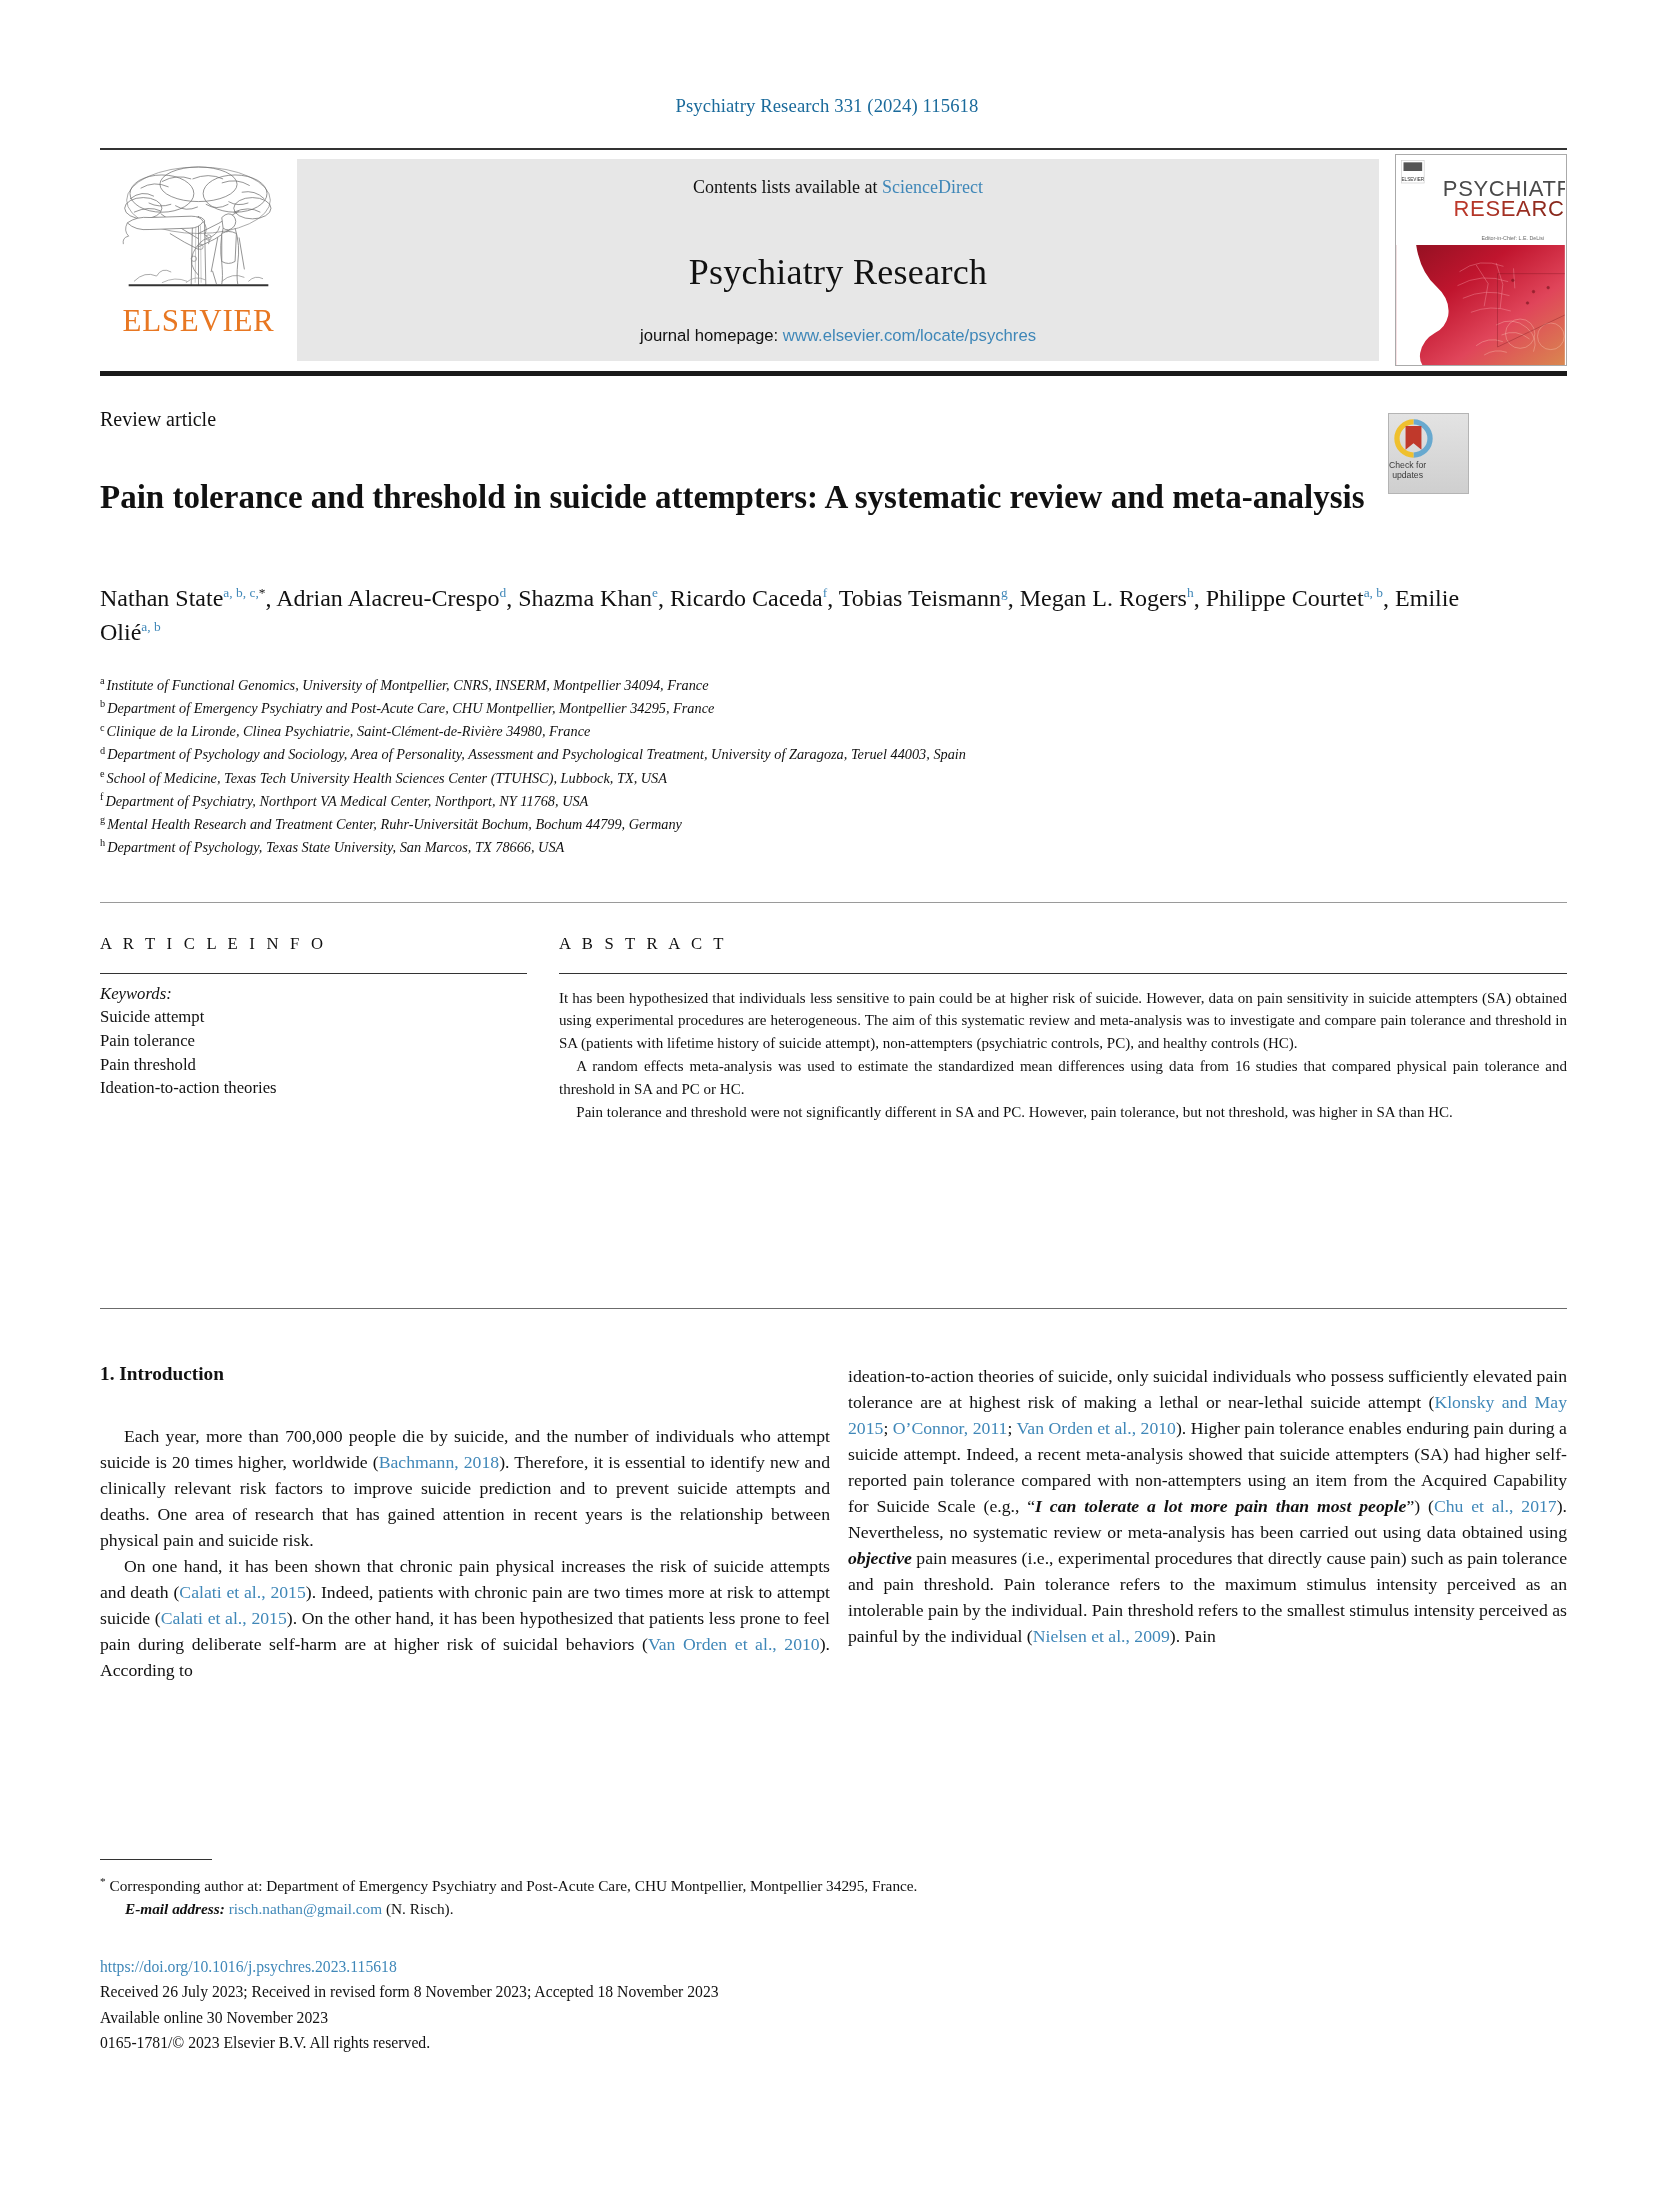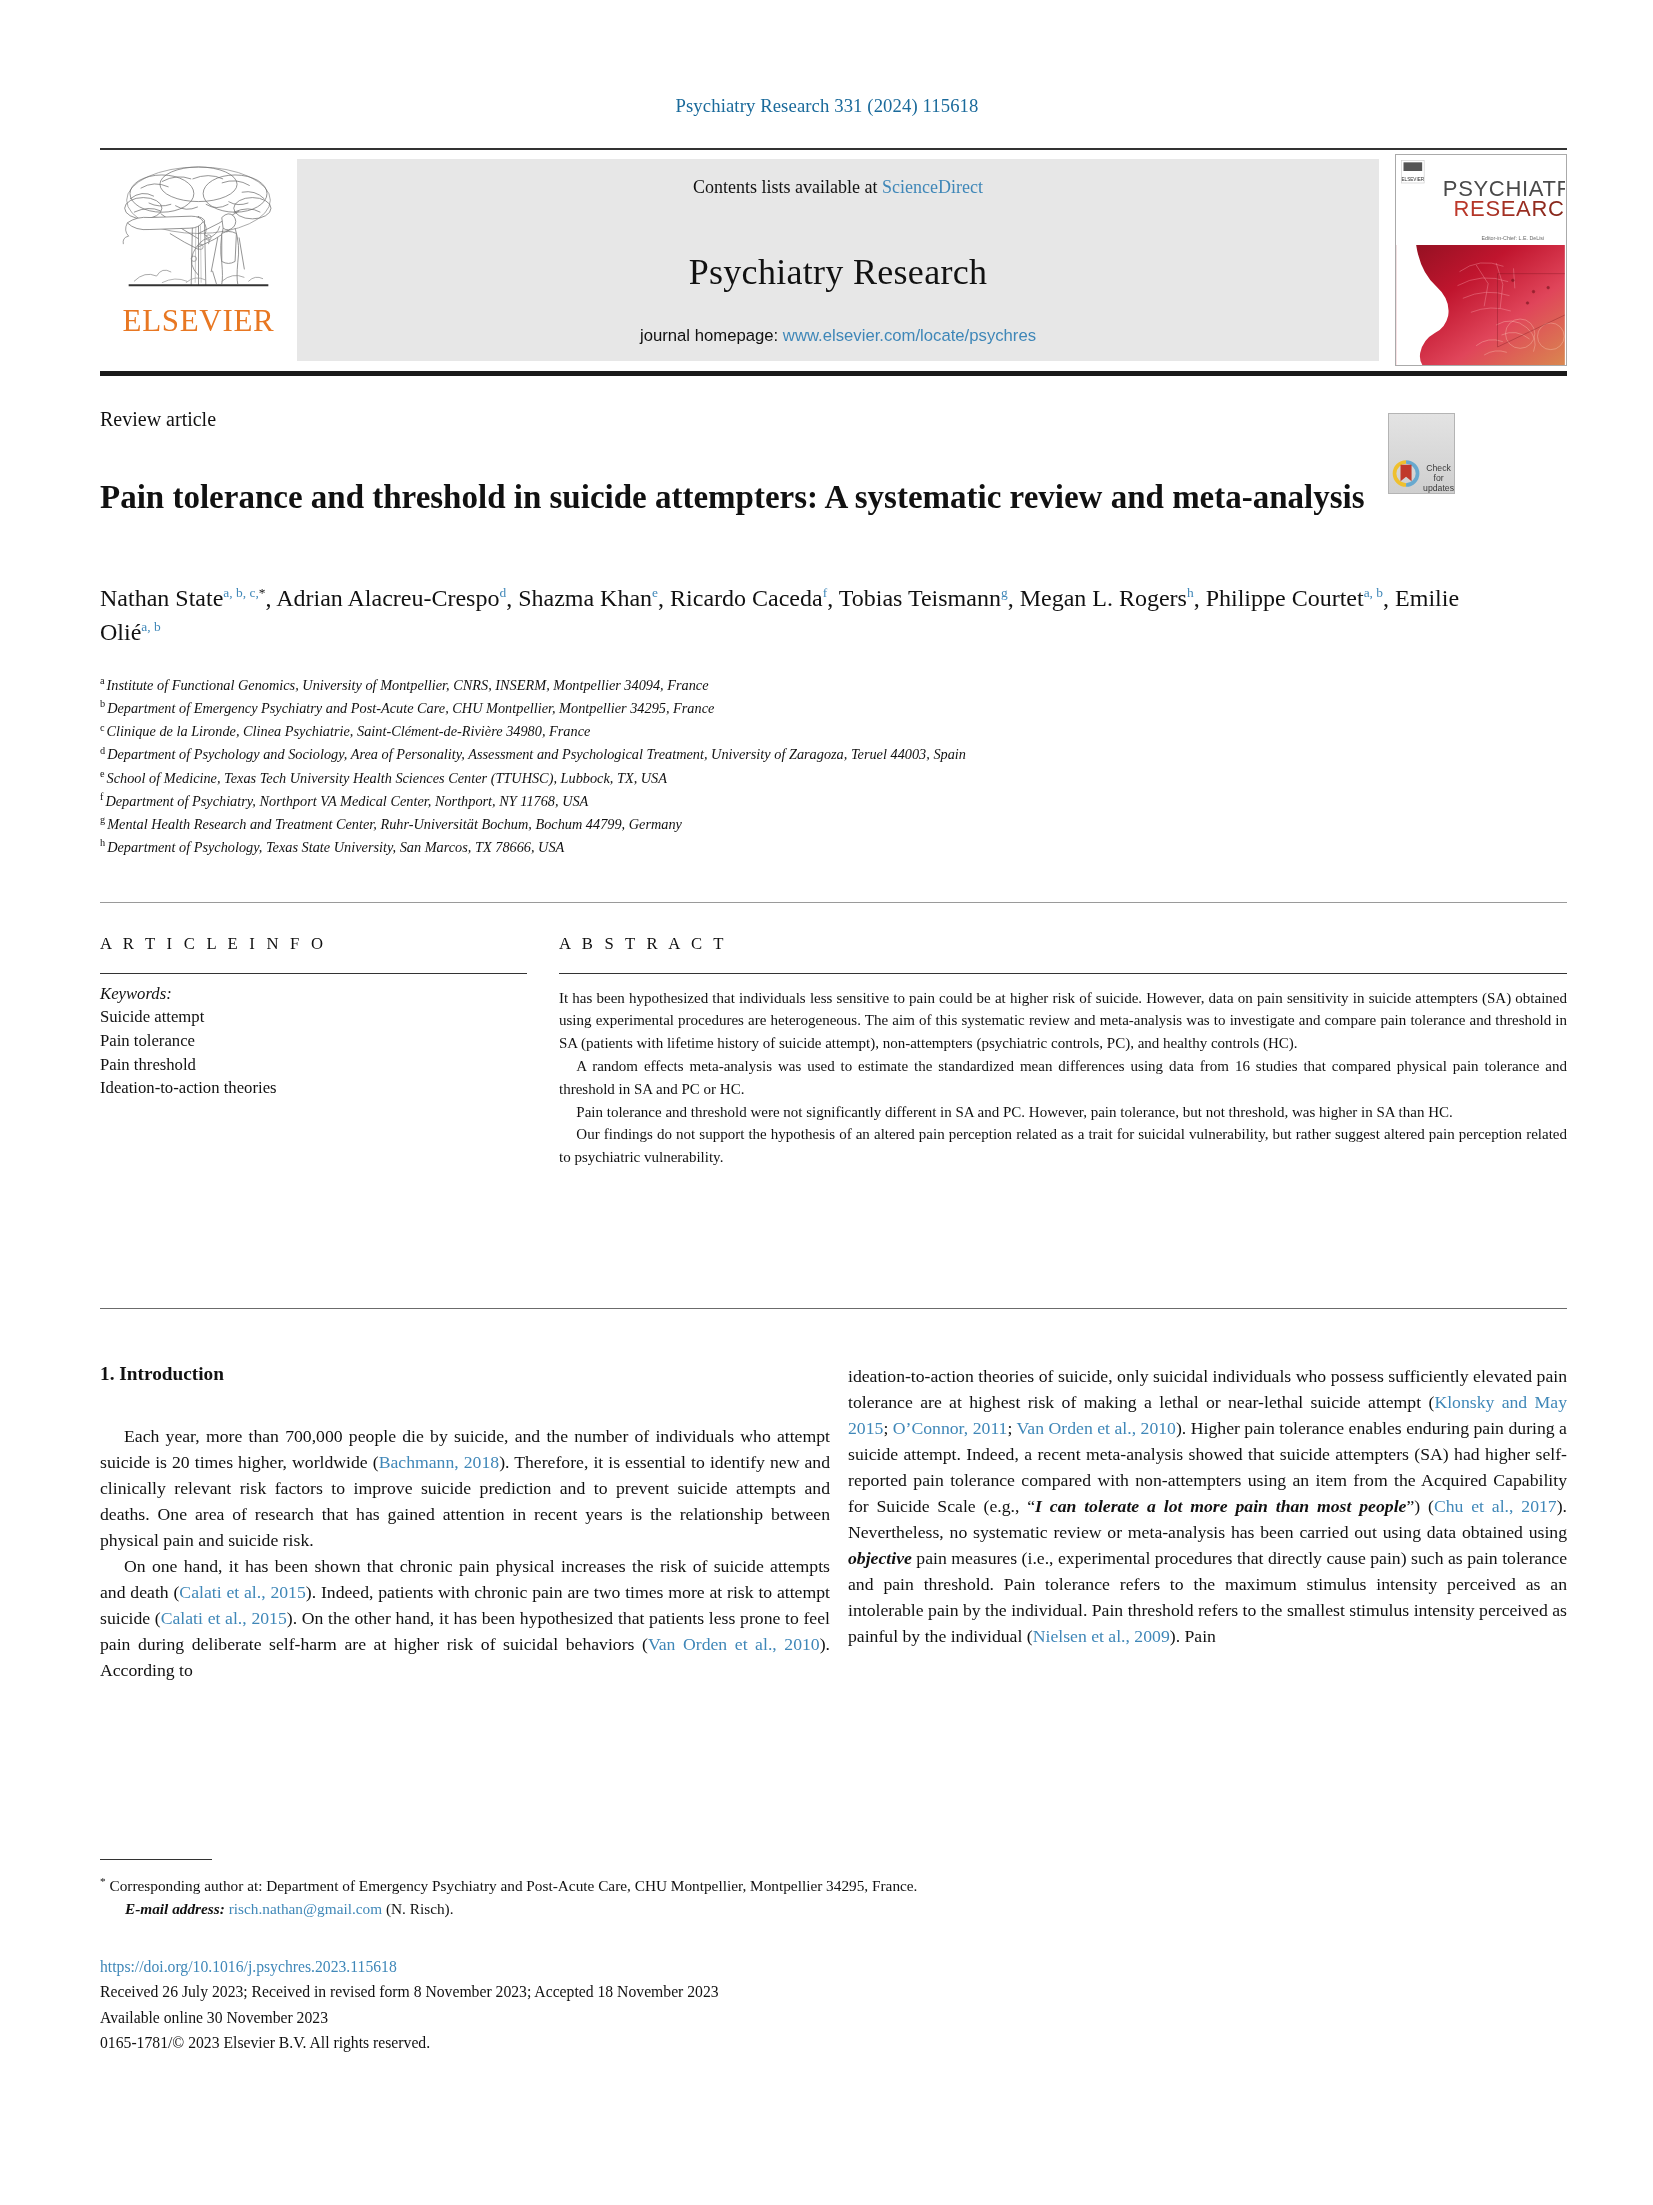--- a/index.html
+++ b/index.html
@@ -111,28 +111,28 @@
     position: absolute;
     top: 408px;
     left: 100px;
     font-size: 20px;
     color: #111;
   }
   .crossmark {
     position: absolute;
     top: 413px;
     left: 1388px;
-    width: 67px;
+    width: 81px;
     height: 81px;
     background: linear-gradient(180deg,#e3e3e3 0%,#cfcfcf 100%);
     border: 0.7px solid #b4b4b4;
     box-sizing: border-box;
     display: flex;
-    flex-direction: row;
-    align-items: flex-end;
+    flex-direction: column;
+    align-items: flex-start;
     justify-content: flex-start;
     padding-top: 5.3px;
   }
   .crossmark-text {
     font-family: "Liberation Sans", sans-serif;
     font-size: 8.7px;
     color: #3b3b3b;
     line-height: 1.15;
     text-align: center;
     margin-top: 1.3px;
@@ -461,21 +461,20 @@
       </div>
   </div>
 
   <div class="abs-col">
     <div class="sec-caps">A B S T R A C T</div>
     <div class="hairline abs"></div>
     <div>
         <p class="abs-p">It has been hypothesized that individuals less sensitive to pain could be at higher risk of suicide. However, data on pain sensitivity in suicide attempters (SA) obtained using experimental procedures are heterogeneous. The aim of this systematic review and meta-analysis was to investigate and compare pain tolerance and threshold in SA (patients with lifetime history of suicide attempt), non-attempters (psychiatric controls, PC), and healthy controls (HC).</p>
         <p class="abs-p">A random effects meta-analysis was used to estimate the standardized mean differences using data from 16 studies that compared physical pain tolerance and threshold in SA and PC or HC.</p>
         <p class="abs-p">Pain tolerance and threshold were not significantly different in SA and PC. However, pain tolerance, but not threshold, was higher in SA than HC.</p>
-        <p class="abs-p">Our findings do not support the hypothesis of an altered pain perception related as a trait for suicidal vulnerability, but rather suggest altered pain perception related to psychiatric vulnerability.</p>
       </div>
   </div>
 
   <div class="sec-title">1.  Introduction</div>
   <div class="col-left">
       <p class="body-p">Each year, more than 700,000 people die by suicide, and the number of individuals who attempt suicide is 20 times higher, worldwide (<span class="lnk">Bachmann, 2018</span>). Therefore, it is essential to identify new and clinically relevant risk factors to improve suicide prediction and to prevent suicide attempts and deaths. One area of research that has gained attention in recent years is the relationship between physical pain and suicide risk.</p>
       <p class="body-p">On one hand, it has been shown that chronic pain physical increases the risk of suicide attempts and death (<span class="lnk">Calati et al., 2015</span>). Indeed, patients with chronic pain are two times more at risk to attempt suicide (<span class="lnk">Calati et al., 2015</span>). On the other hand, it has been hypothesized that patients less prone to feel pain during deliberate self-harm are at higher risk of suicidal behaviors (<span class="lnk">Van Orden et al., 2010</span>). According to</p>
     </div>
   <div class="col-right">
       <p class="body-p noindent">ideation-to-action theories of suicide, only suicidal individuals who possess sufficiently elevated pain tolerance are at highest risk of making a lethal or near-lethal suicide attempt (<span class="lnk">Klonsky and May 2015</span>; <span class="lnk">O’Connor, 2011</span>; <span class="lnk">Van Orden et al., 2010</span>). Higher pain tolerance enables enduring pain during a suicide attempt. Indeed, a recent meta-analysis showed that suicide attempters (SA) had higher self-reported pain tolerance compared with non-attempters using an item from the Acquired Capability for Suicide Scale (e.g., “<span class="ital">I can tolerate a lot more pain than most people</span>”) (<span class="lnk">Chu et al., 2017</span>). Nevertheless, no systematic review or meta-analysis has been carried out using data obtained using <span class="ital">objective</span> pain measures (i.e., experimental procedures that directly cause pain) such as pain tolerance and pain threshold. Pain tolerance refers to the maximum stimulus intensity perceived as an intolerable pain by the individual. Pain threshold refers to the smallest stimulus intensity perceived as painful by the individual (<span class="lnk">Nielsen et al., 2009</span>). Pain</p>

